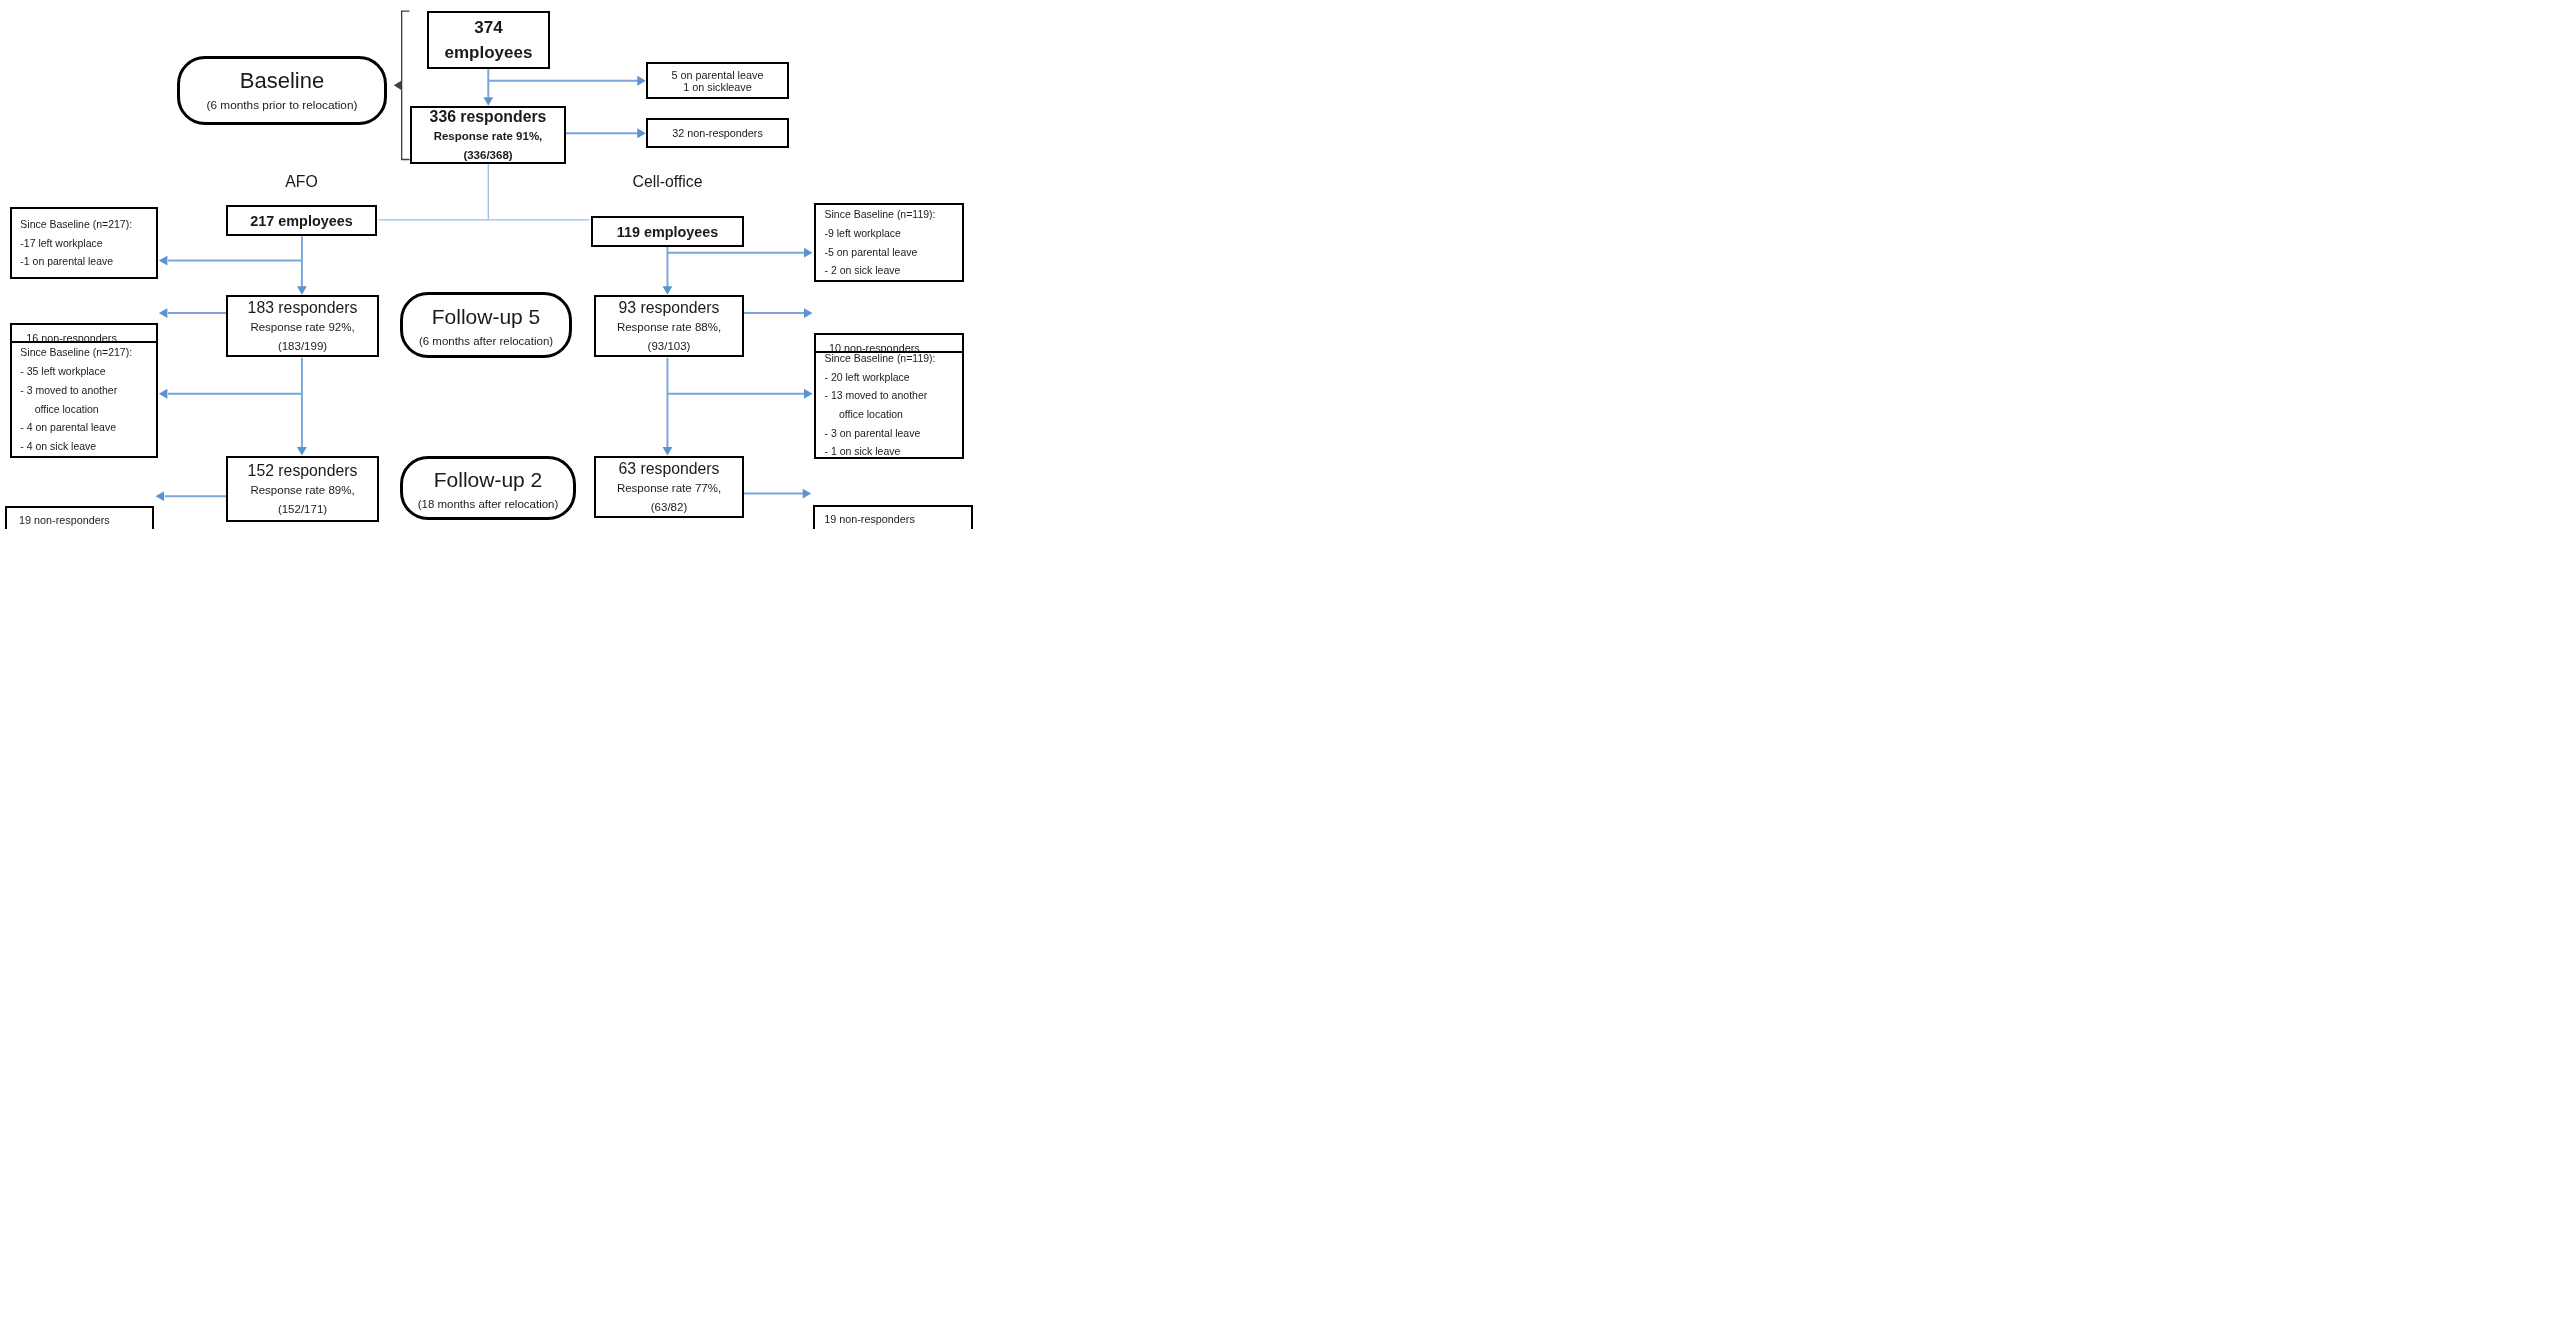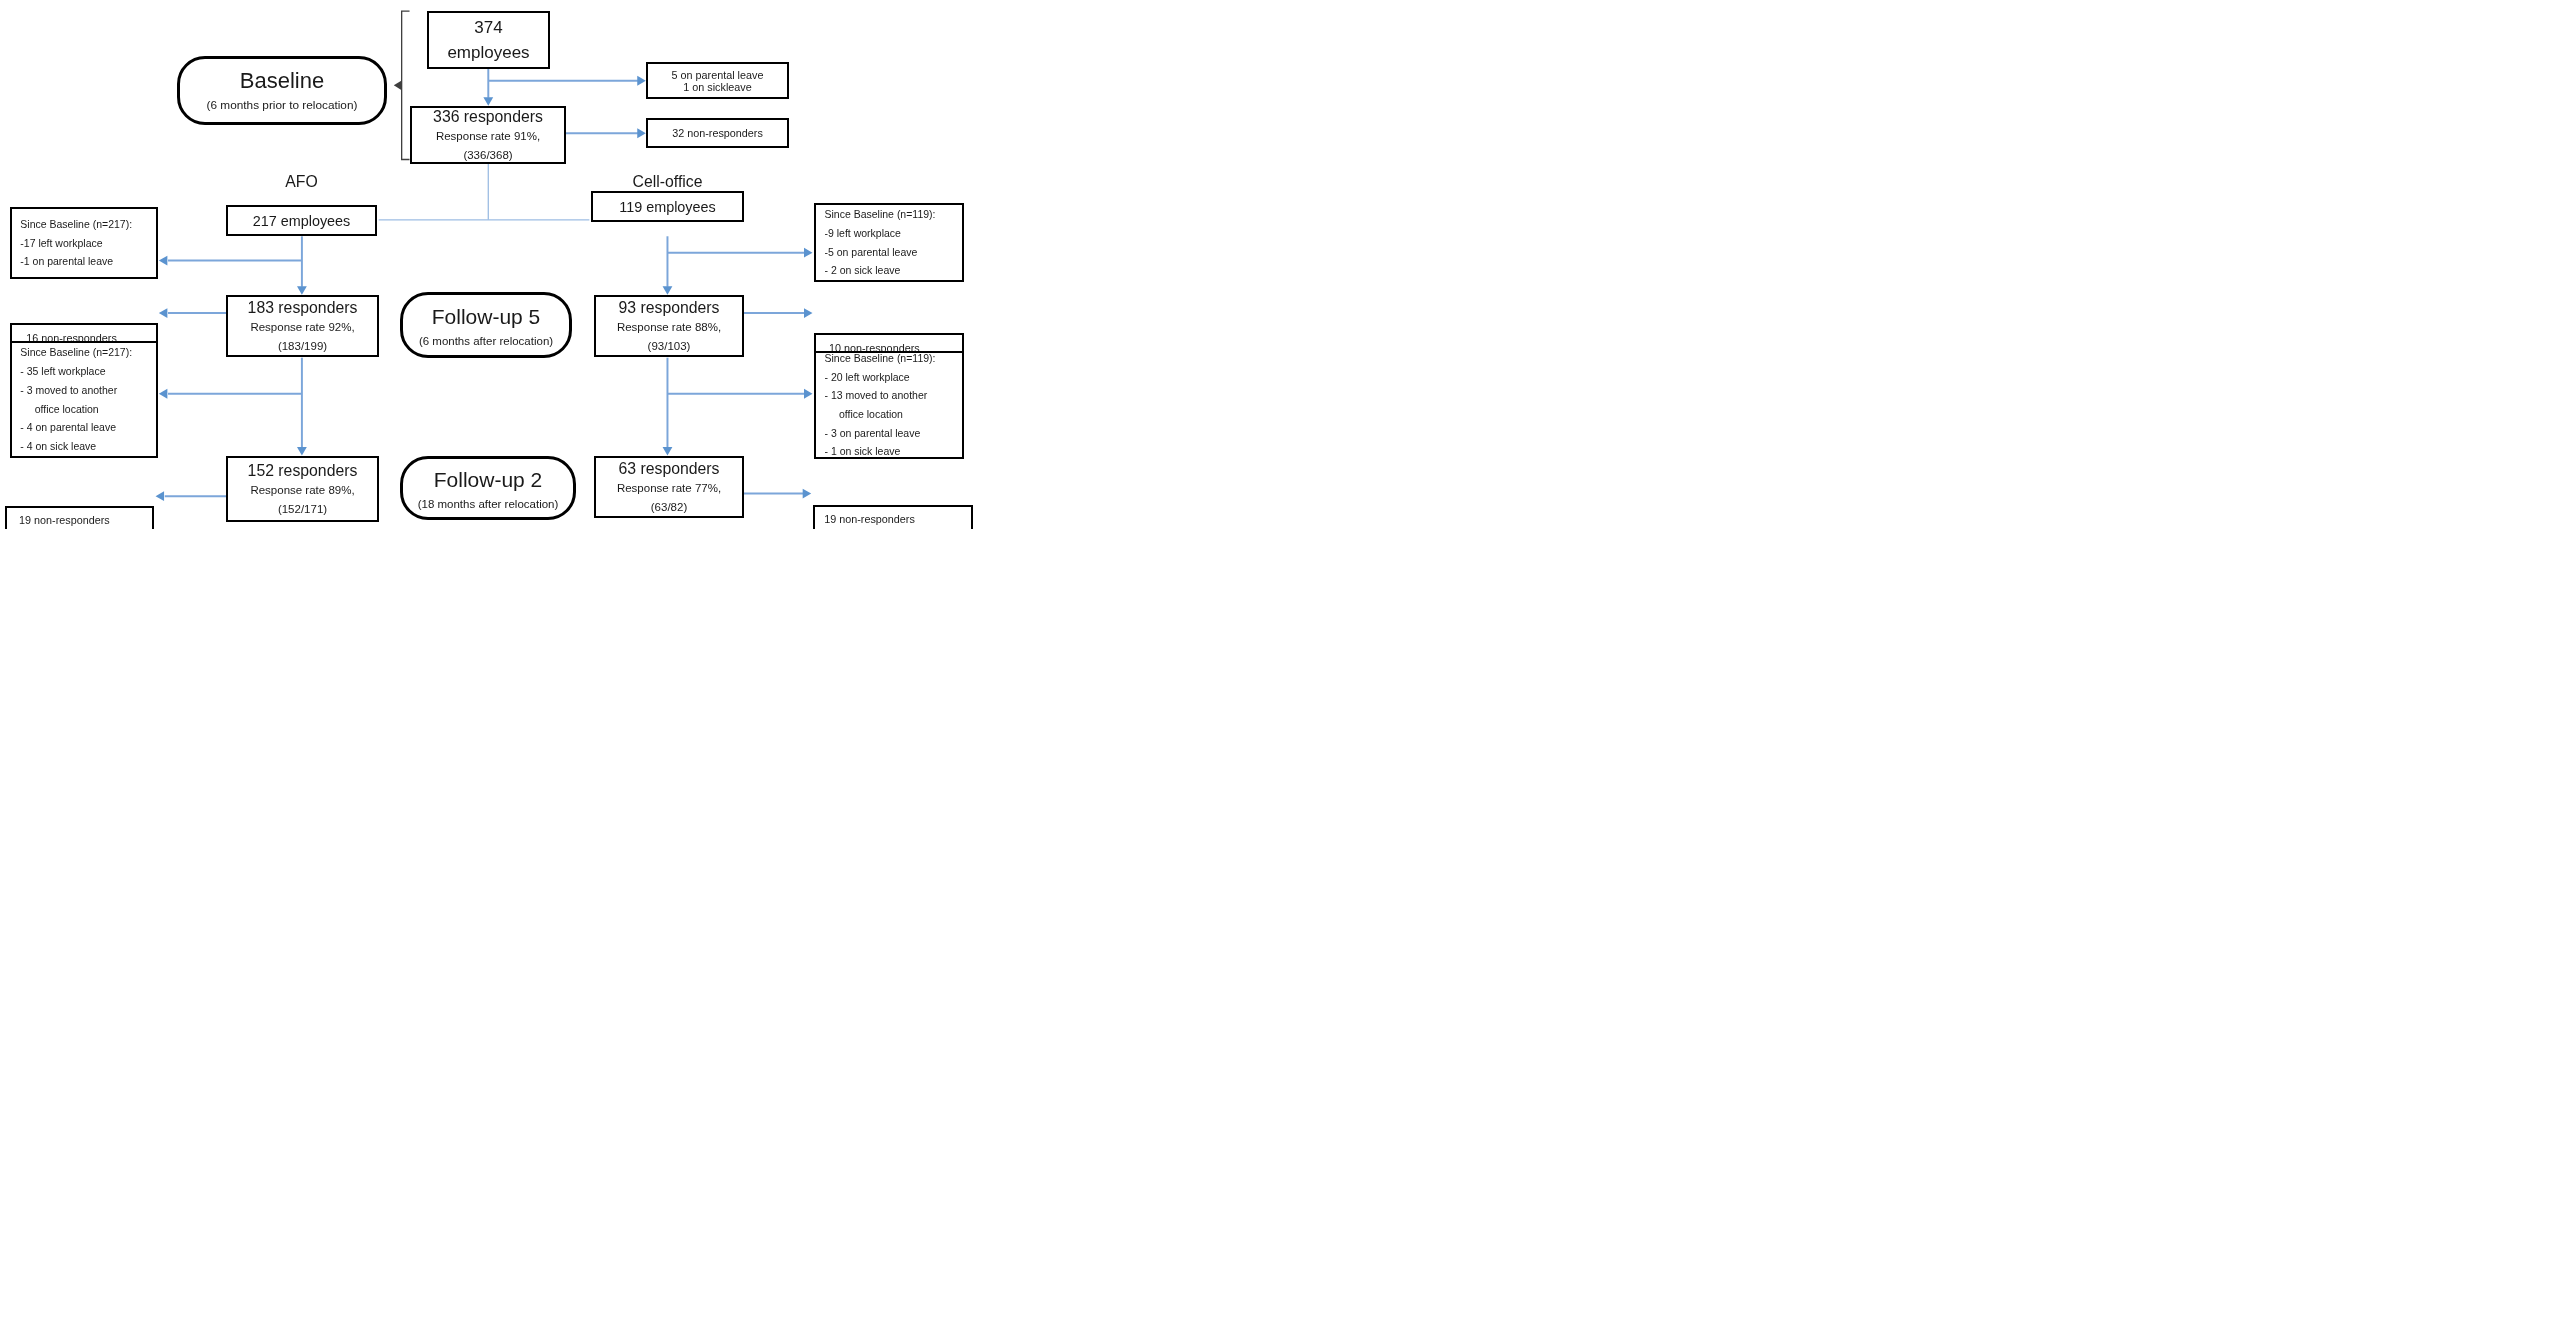--- a/index.html
+++ b/index.html
@@ -22,21 +22,21 @@
   .cline{stroke:var(--connector-blue);stroke-width:2;fill:none;}
   .ahead{fill:var(--arrow-head);stroke:none;}
   .bracket{stroke:var(--bracket-gray);stroke-width:2;fill:none;}
   .bhead{fill:var(--bracket-gray);stroke:none;}
   .box{
     position:absolute;background:#fff;border:2px solid var(--box-border);
     box-sizing:border-box;display:flex;flex-direction:column;justify-content:center;
     align-items:center;text-align:center;z-index:2;
   }
   .box.thick{border-width:3.9px;border-radius:28px;}
-  .box.semi{border-width:2.6px;}
+  .box.semi{border-width:2.6px;font-weight:bold;}
   .box.since{align-items:flex-start;text-align:left;justify-content:center;padding:3.9px 3.9px 3.9px 8.5px;}
   .box.nonresp{align-items:flex-start;text-align:left;padding-left:14.4px;margin-top:24px;}
   .big-num{font-size:17px;line-height:1.5;}
   .stage-title{font-size:22px;line-height:1.4;}
   .stage-sub{font-size:11.8px;line-height:1.5;}
   .resp-main{font-size:15.8px;line-height:1.35;}
   .resp-sub{font-size:11.5px;line-height:1.6;}
   .emp{font-size:14.4px;}
   .nonresp-text{font-size:10.8px;}
   .since-line{font-size:10.5px;line-height:1.78;white-space:nowrap;}
@@ -154,21 +154,21 @@
   <div class="box" style="left:646px;top:118px;width:143px;height:30px">
     <div class="nonresp-text">32 non-responders</div>
   </div>
 
   <div class="group-label" style="left:226px;top:173px;width:151px">AFO</div>
   <div class="group-label" style="left:591px;top:173px;width:153px">Cell-office</div>
 
   <div class="box semi" style="left:226px;top:205px;width:151px;height:31px">
     <div class="emp">217 employees</div>
   </div>
-  <div class="box semi" style="left:591px;top:191px;width:153px;height:31px">
+  <div class="box semi" style="left:591px;top:216px;width:153px;height:31px">
     <div class="emp">119 employees</div>
   </div>
 
   <div class="box since" style="left:9.8px;top:207px;width:148px;height:72px">
     <div class="since-line">Since Baseline (n=217):</div>
     <div class="since-line">-17 left workplace</div>
     <div class="since-line">-1 on parental leave</div>
   </div>
 
   <div class="box since" style="left:814px;top:203px;width:150px;height:79px">

